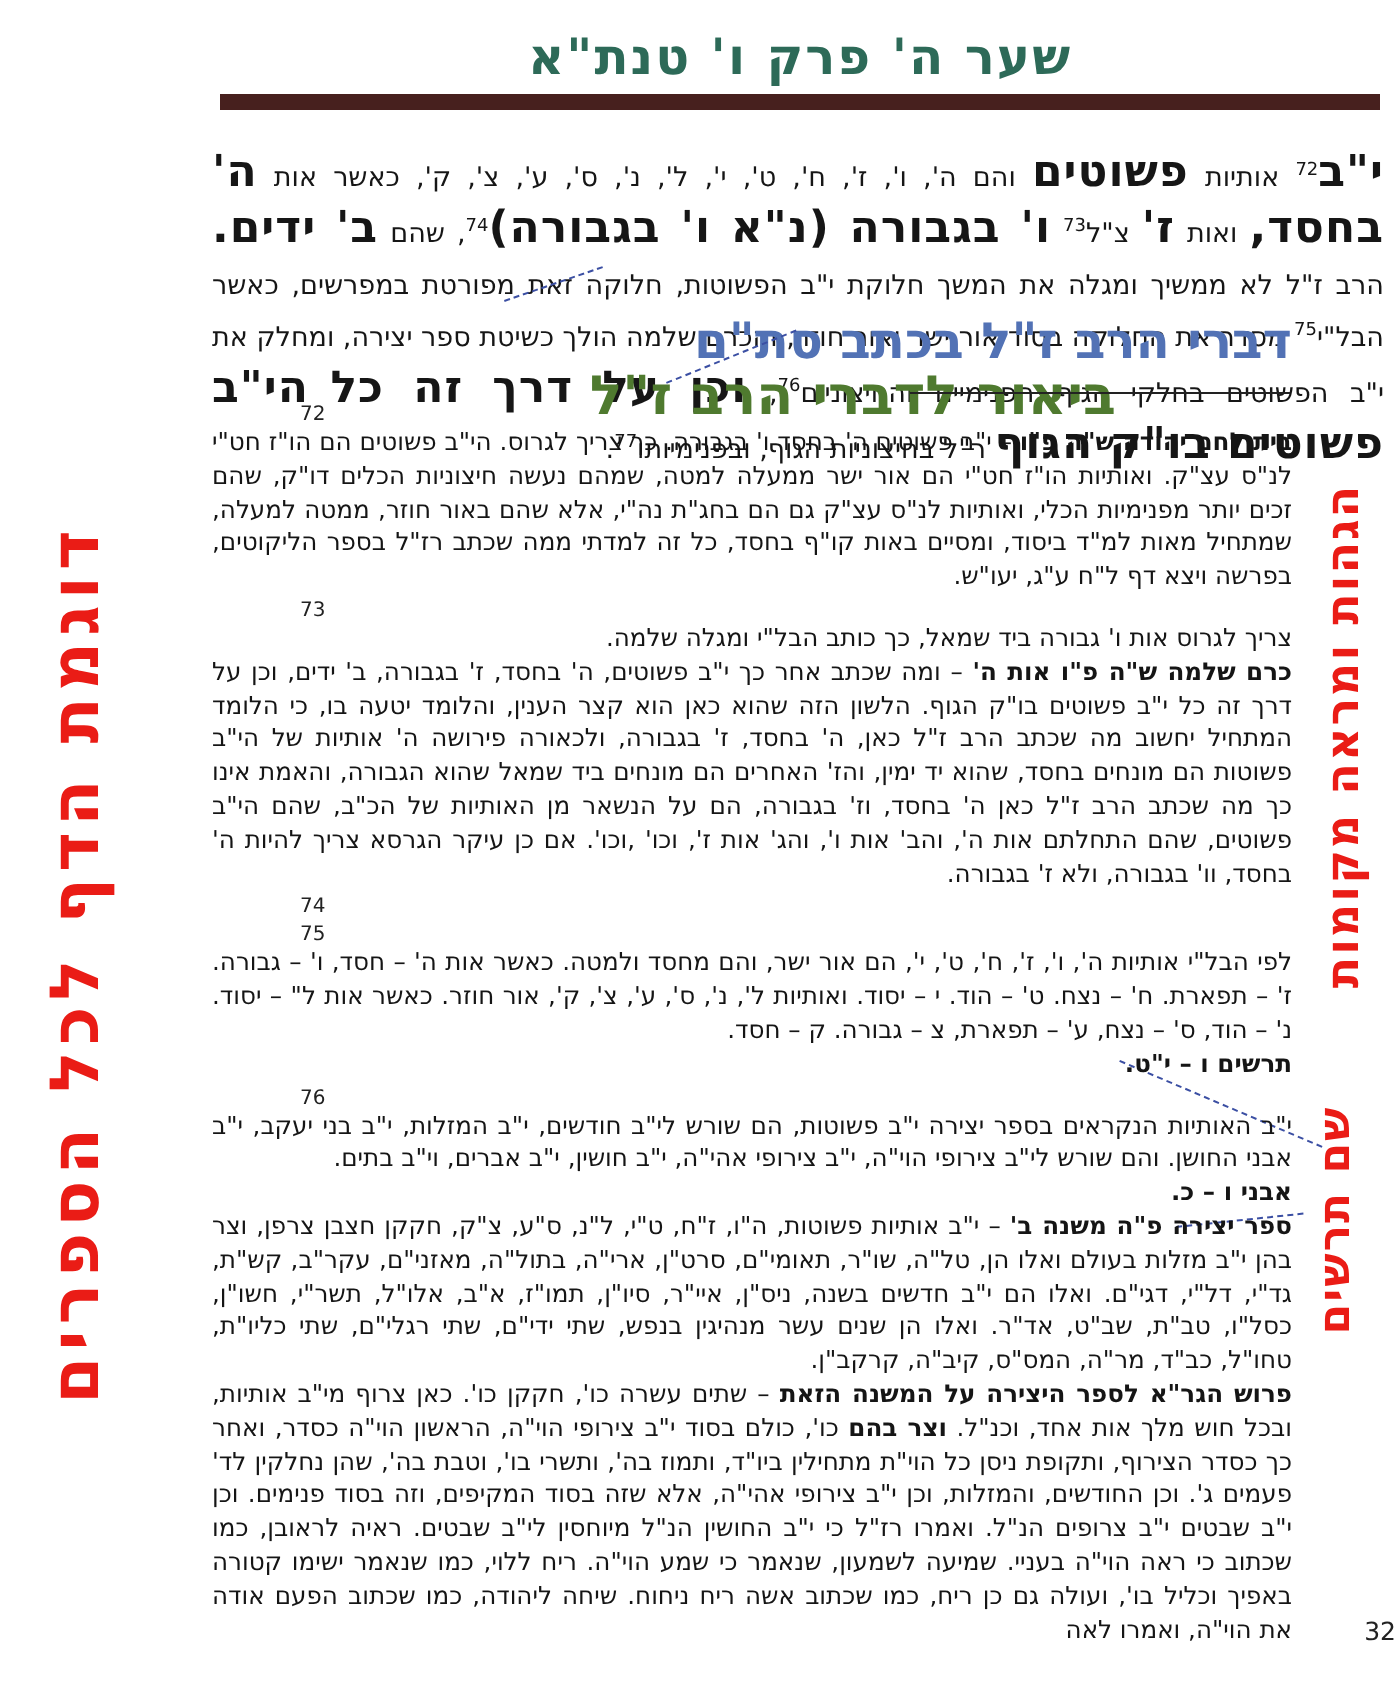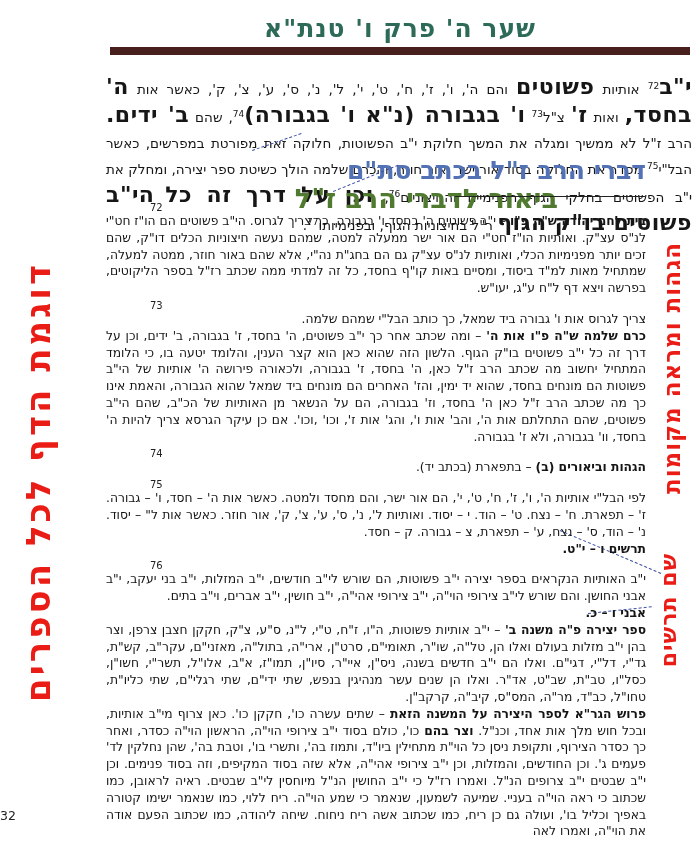--- a/index.html
+++ b/index.html
@@ -43,21 +43,21 @@
   .fn-para{margin:0;}
   .fn-para.diagram{font-weight:bold;}
   .margin-label{
     position:absolute;white-space:nowrap;font-weight:bold;color:#ea1c16;direction:rtl;
     transform:translate(-50%,-50%) rotate(-90deg);
   }
   .margin-left{left:38px;top:482px;font-size:34px;letter-spacing:3px;}
   .margin-right-top{left:672px;top:368px;font-size:23px;letter-spacing:1px;}
   .margin-right-bottom{left:668px;top:610px;font-size:22px;letter-spacing:1px;}
   .page-number{
-    position:absolute;top:808px;left:0;width:698px;text-align:left;
+    position:absolute;top:808px;left:0;width:698px;text-align:right;
     font-size:12.5px;color:#222;
   }
 </style>
 </head>
 <body>
 
 <div class="page">
 
   <div class="title">שער ה' פרק ו' טנת"א</div>
   <div class="title-rule"></div>
@@ -70,24 +70,23 @@
   <div class="connector c1"></div>
   <div class="connector c2"></div>
   <div class="connector c3"></div>
   <div class="connector c4"></div>
 
   <div class="fn-sep"></div>
   <div class="footnotes">
       <div class="fn-num"><span class="fn-num-inner">72</span></div>
       <p class="fn-para"><span class="run-b">בית לחם יהודה ש"ה פ"ו</span><span> – י"ב פשוטים ה' בחסד ו' בגבורה. כך צריך לגרוס. הי"ב פשוטים הם הו"ז חט"י לנ"ס עצ"ק. ואותיות הו"ז חט"י הם אור ישר ממעלה למטה, שמהם נעשה חיצוניות הכלים דו"ק, שהם זכים יותר מפנימיות הכלי, ואותיות לנ"ס עצ"ק גם הם בחג"ת נה"י, אלא שהם באור חוזר, ממטה למעלה, שמתחיל מאות למ"ד ביסוד, ומסיים באות קו"ף בחסד, כל זה למדתי ממה שכתב רז"ל בספר הליקוטים, בפרשה ויצא דף ל"ח ע"ג, יעו"ש.</span></p>
       <div class="fn-num"><span class="fn-num-inner">73</span></div>
-      <p class="fn-para"><span>צריך לגרוס אות ו' גבורה ביד שמאל, כך כותב הבל"י שמהם שלמה.</span></p>
+      <p class="fn-para"><span>צריך לגרוס אות ו' גבורה ביד שמאל, כך כותב הבל"י ומגלה שלמה.</span></p>
       <p class="fn-para"><span class="run-b">כרם שלמה ש"ה פ"ו אות ה'</span><span> – ומה שכתב אחר כך י"ב פשוטים, ה' בחסד, ז' בגבורה, ב' ידים, וכן על דרך זה כל י"ב פשוטים בו"ק הגוף. הלשון הזה שהוא כאן הוא קצר הענין, והלומד יטעה בו, כי הלומד המתחיל יחשוב מה שכתב הרב ז"ל כאן, ה' בחסד, ז' בגבורה, ולכאורה פירושה ה' אותיות של הי"ב פשוטות הם מונחים בחסד, שהוא יד ימין, והז' האחרים הם מונחים ביד שמאל שהוא הגבורה, והאמת אינו כך מה שכתב הרב ז"ל כאן ה' בחסד, וז' בגבורה, הם על הנשאר מן האותיות של הכ"ב, שהם הי"ב פשוטים, שהם התחלתם אות ה', והב' אות ו', והג' אות ז', וכו' ,וכו'. אם כן עיקר הגרסא צריך להיות ה' בחסד, וו' בגבורה, ולא ז' בגבורה.</span></p>
       <div class="fn-num"><span class="fn-num-inner">74</span></div>
-      <p class="fn-para"><span class="run-b">הגהות וביאורים (ב)</span><span> – בתפארת (בכתב יד).</span></p>
       <div class="fn-num"><span class="fn-num-inner">75</span></div>
       <p class="fn-para"><span>לפי הבל"י אותיות ה', ו', ז', ח', ט', י', הם אור ישר, והם מחסד ולמטה. כאשר אות ה' – חסד, ו' – גבורה. ז' – תפארת. ח' – נצח. ט' – הוד. י – יסוד. ואותיות ל', נ', ס', ע', צ', ק', אור חוזר. כאשר אות ל" – יסוד. נ' – הוד, ס' – נצח, ע' – תפארת, צ – גבורה. ק – חסד.</span></p>
       <p class="fn-para diagram"><span class="run-b">תרשים ו – י"ט.</span></p>
       <div class="fn-num"><span class="fn-num-inner">76</span></div>
       <p class="fn-para"><span>י"ב האותיות הנקראים בספר יצירה י"ב פשוטות, הם שורש לי"ב חודשים, י"ב המזלות, י"ב בני יעקב, י"ב אבני החושן. והם שורש לי"ב צירופי הוי"ה, י"ב צירופי אהי"ה, י"ב חושין, י"ב אברים, וי"ב בתים.</span></p>
       <p class="fn-para diagram"><span class="run-b">אבני ו – כ.</span></p>
       <p class="fn-para"><span class="run-b">ספר יצירה פ"ה משנה ב'</span><span> – י"ב אותיות פשוטות, ה"ו, ז"ח, ט"י, ל"נ, ס"ע, צ"ק, חקקן חצבן צרפן, וצר בהן י"ב מזלות בעולם ואלו הן, טל"ה, שו"ר, תאומי"ם, סרט"ן, ארי"ה, בתול"ה, מאזני"ם, עקר"ב, קש"ת, גד"י, דל"י, דגי"ם. ואלו הם י"ב חדשים בשנה, ניס"ן, איי"ר, סיו"ן, תמו"ז, א"ב, אלו"ל, תשר"י, חשו"ן, כסל"ו, טב"ת, שב"ט, אד"ר. ואלו הן שנים עשר מנהיגין בנפש, שתי ידי"ם, שתי רגלי"ם, שתי כליו"ת, טחו"ל, כב"ד, מר"ה, המס"ס, קיב"ה, קרקב"ן.</span></p>
       <p class="fn-para"><span class="run-b">פרוש הגר"א לספר היצירה על המשנה הזאת</span><span> – שתים עשרה כו', חקקן כו'. כאן צרוף מי"ב אותיות, ובכל חוש מלך אות אחד, וכנ"ל. </span><span class="run-b">וצר בהם</span><span> כו', כולם בסוד י"ב צירופי הוי"ה, הראשון הוי"ה כסדר, ואחר כך כסדר הצירוף, ותקופת ניסן כל הוי"ת מתחילין ביו"ד, ותמוז בה', ותשרי בו', וטבת בה', שהן נחלקין לד' פעמים ג'. וכן החודשים, והמזלות, וכן י"ב צירופי אהי"ה, אלא שזה בסוד המקיפים, וזה בסוד פנימים. וכן י"ב שבטים י"ב צרופים הנ"ל. ואמרו רז"ל כי י"ב החושין הנ"ל מיוחסין לי"ב שבטים. ראיה לראובן, כמו שכתוב כי ראה הוי"ה בעניי. שמיעה לשמעון, שנאמר כי שמע הוי"ה. ריח ללוי, כמו שנאמר ישימו קטורה באפיך וכליל בו', ועולה גם כן ריח, כמו שכתוב אשה ריח ניחוח. שיחה ליהודה, כמו שכתוב הפעם אודה את הוי"ה, ואמרו לאה</span></p>
     </div>
 

